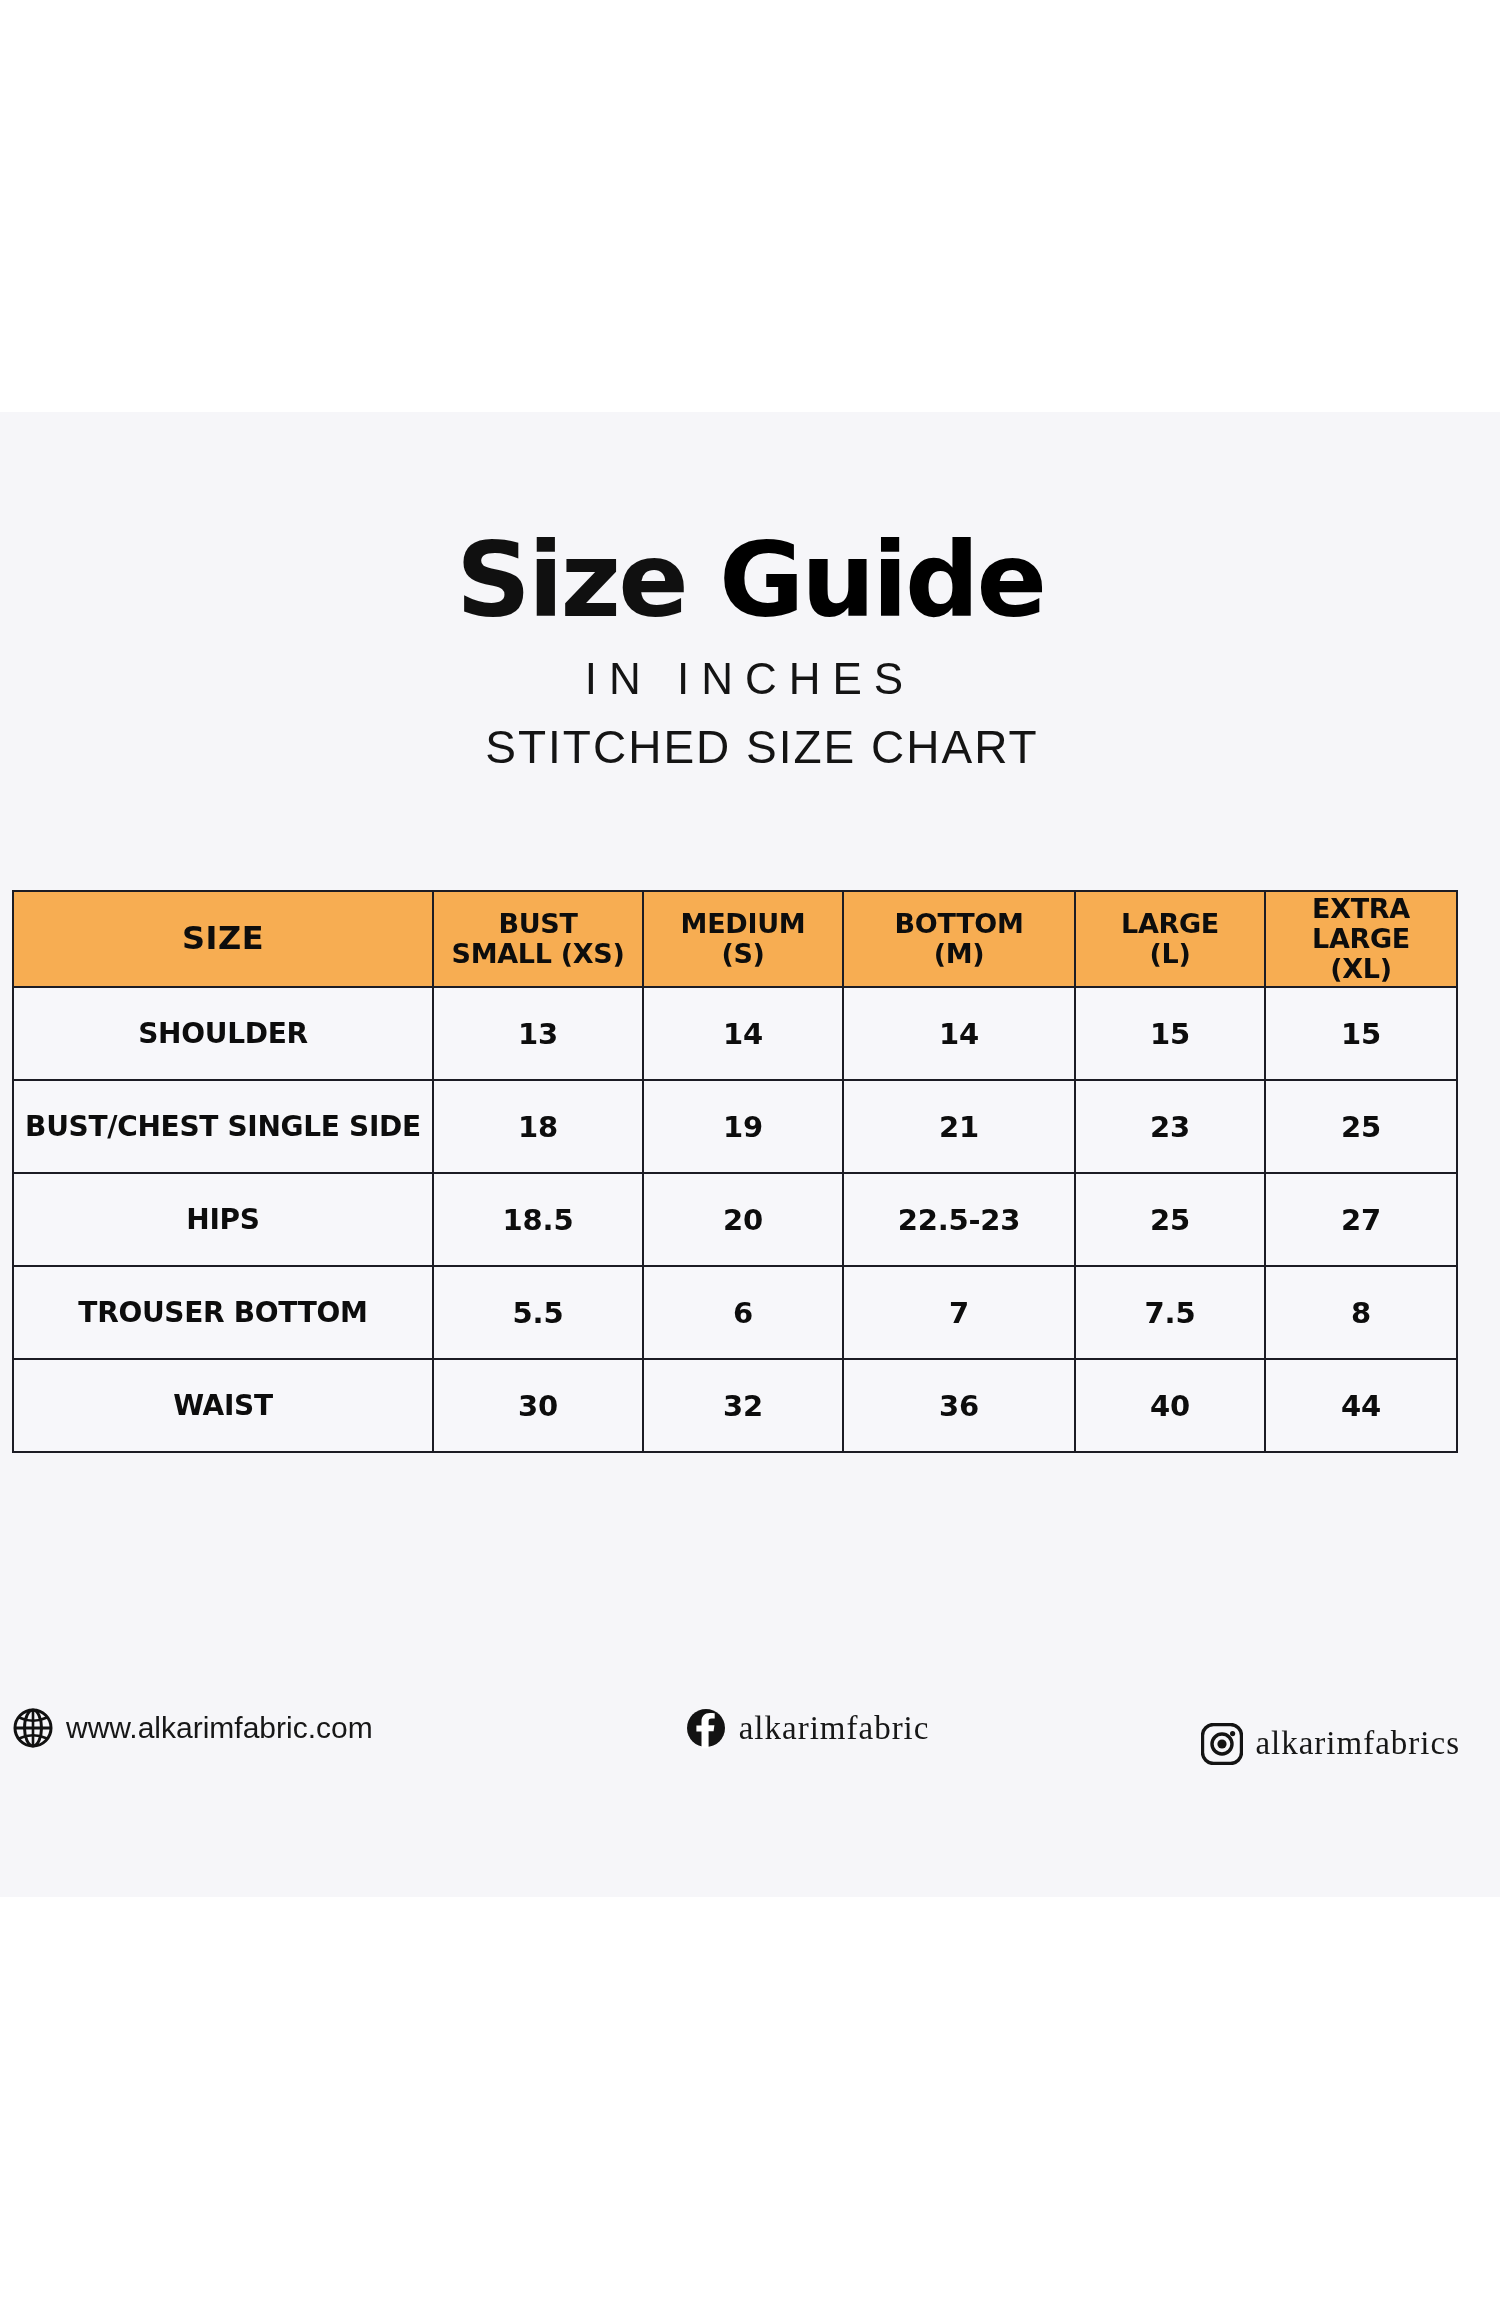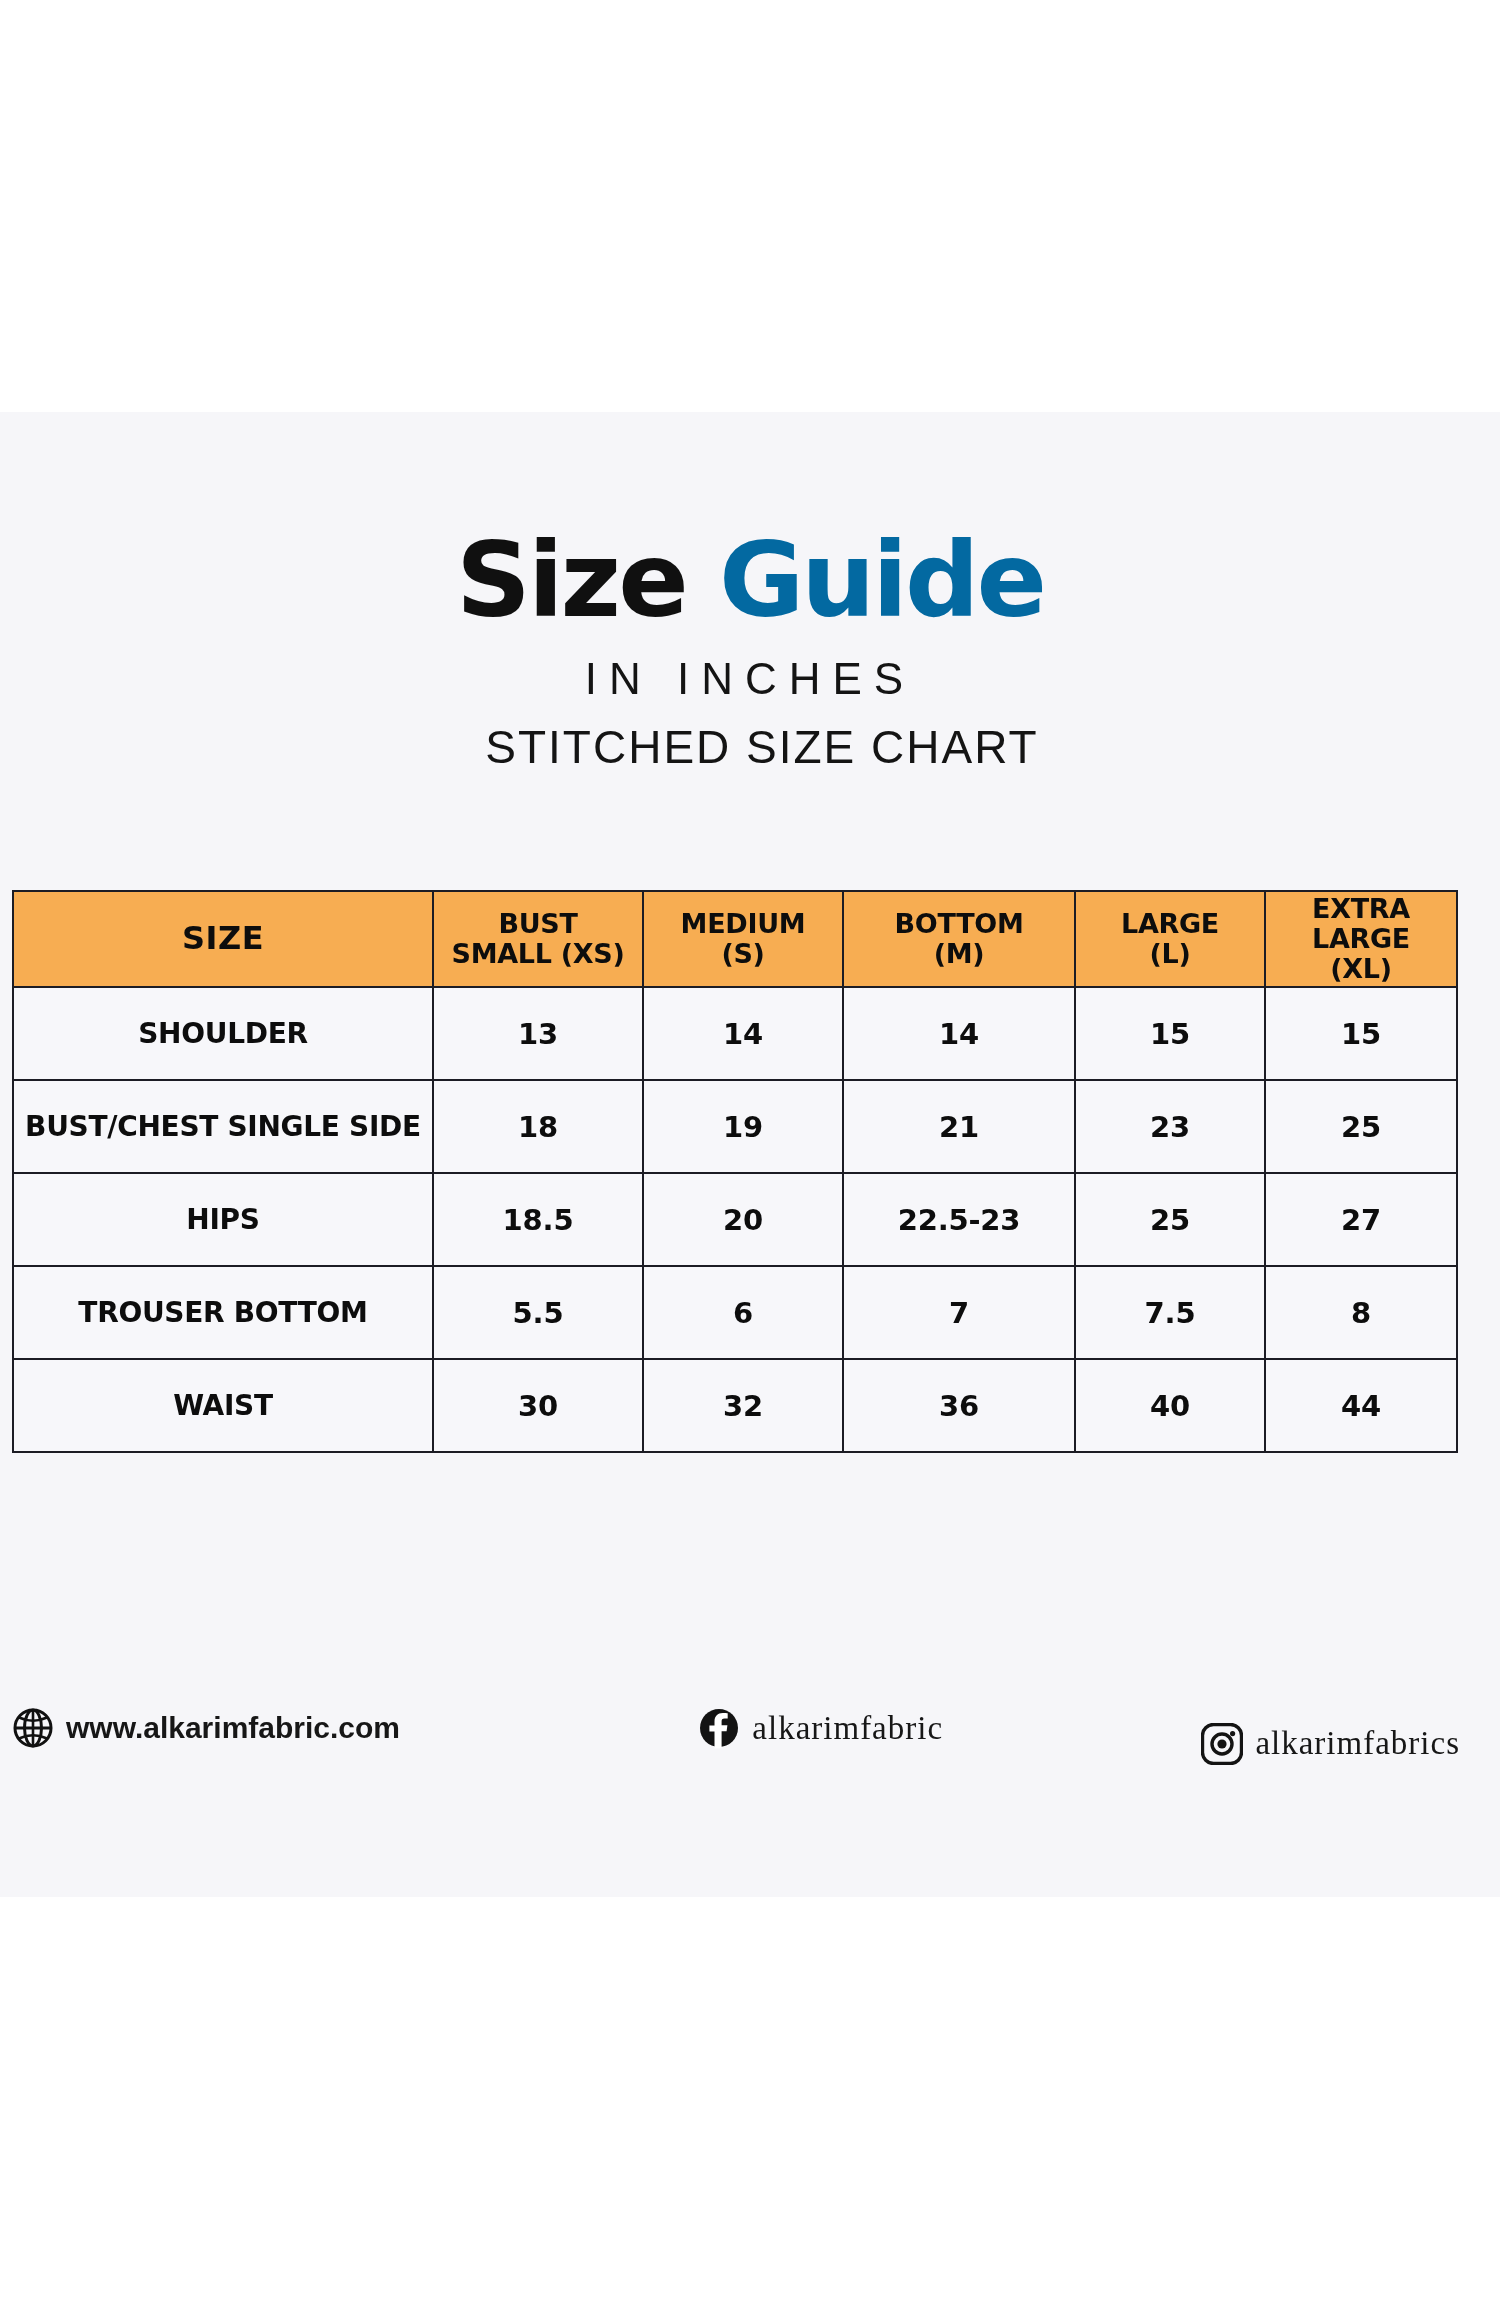--- a/index.html
+++ b/index.html
@@ -46,21 +46,21 @@
     font-weight: 700;
     font-size: 104px;
     line-height: 1.0;
     letter-spacing: -3px;
     white-space: nowrap;
   }
   #main-title .word-size {
     color: #101010;
   }
   #main-title .word-guide {
-    color: #0369a1;
+    color: #000000;
   }
   #subtitle-1 {
     margin-top: 22px;
     font-family: "Liberation Sans", sans-serif;
     font-weight: 400;
     font-size: 44px;
     letter-spacing: 12px;
     color: #141414;
     white-space: nowrap;
   }
@@ -144,21 +144,21 @@
     gap: 12px;
   }
   .footer-item .fi-text {
     font-size: 30px;
     color: #171717;
     letter-spacing: 0px;
     white-space: nowrap;
   }
   .footer-item.web .fi-text {
     font-family: "Liberation Sans", sans-serif;
-    font-weight: 700;
+    font-weight: 400;
   }
   .footer-item.fb .fi-text,
   .footer-item.ig .fi-text {
     font-family: "Liberation Serif", serif;
     font-weight: 400;
     font-size: 33px;
     letter-spacing: 1px;
   }
   .icon-svg {
     display: block;

